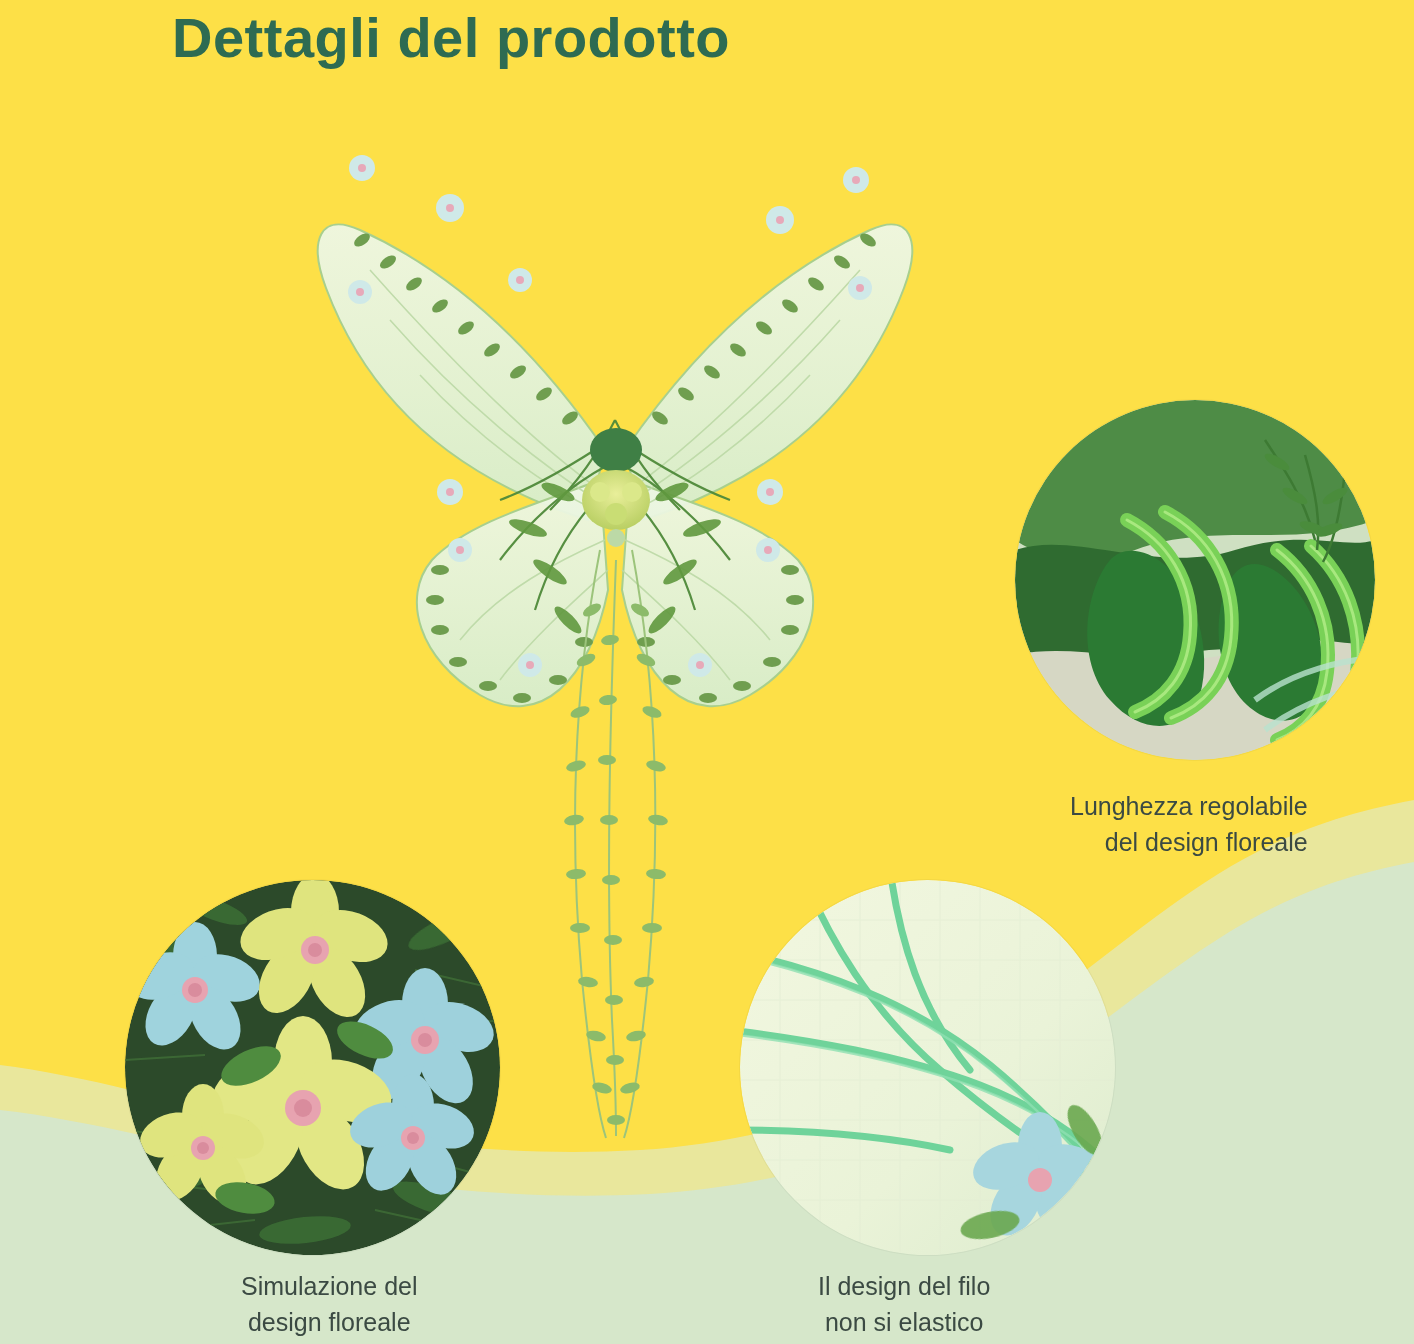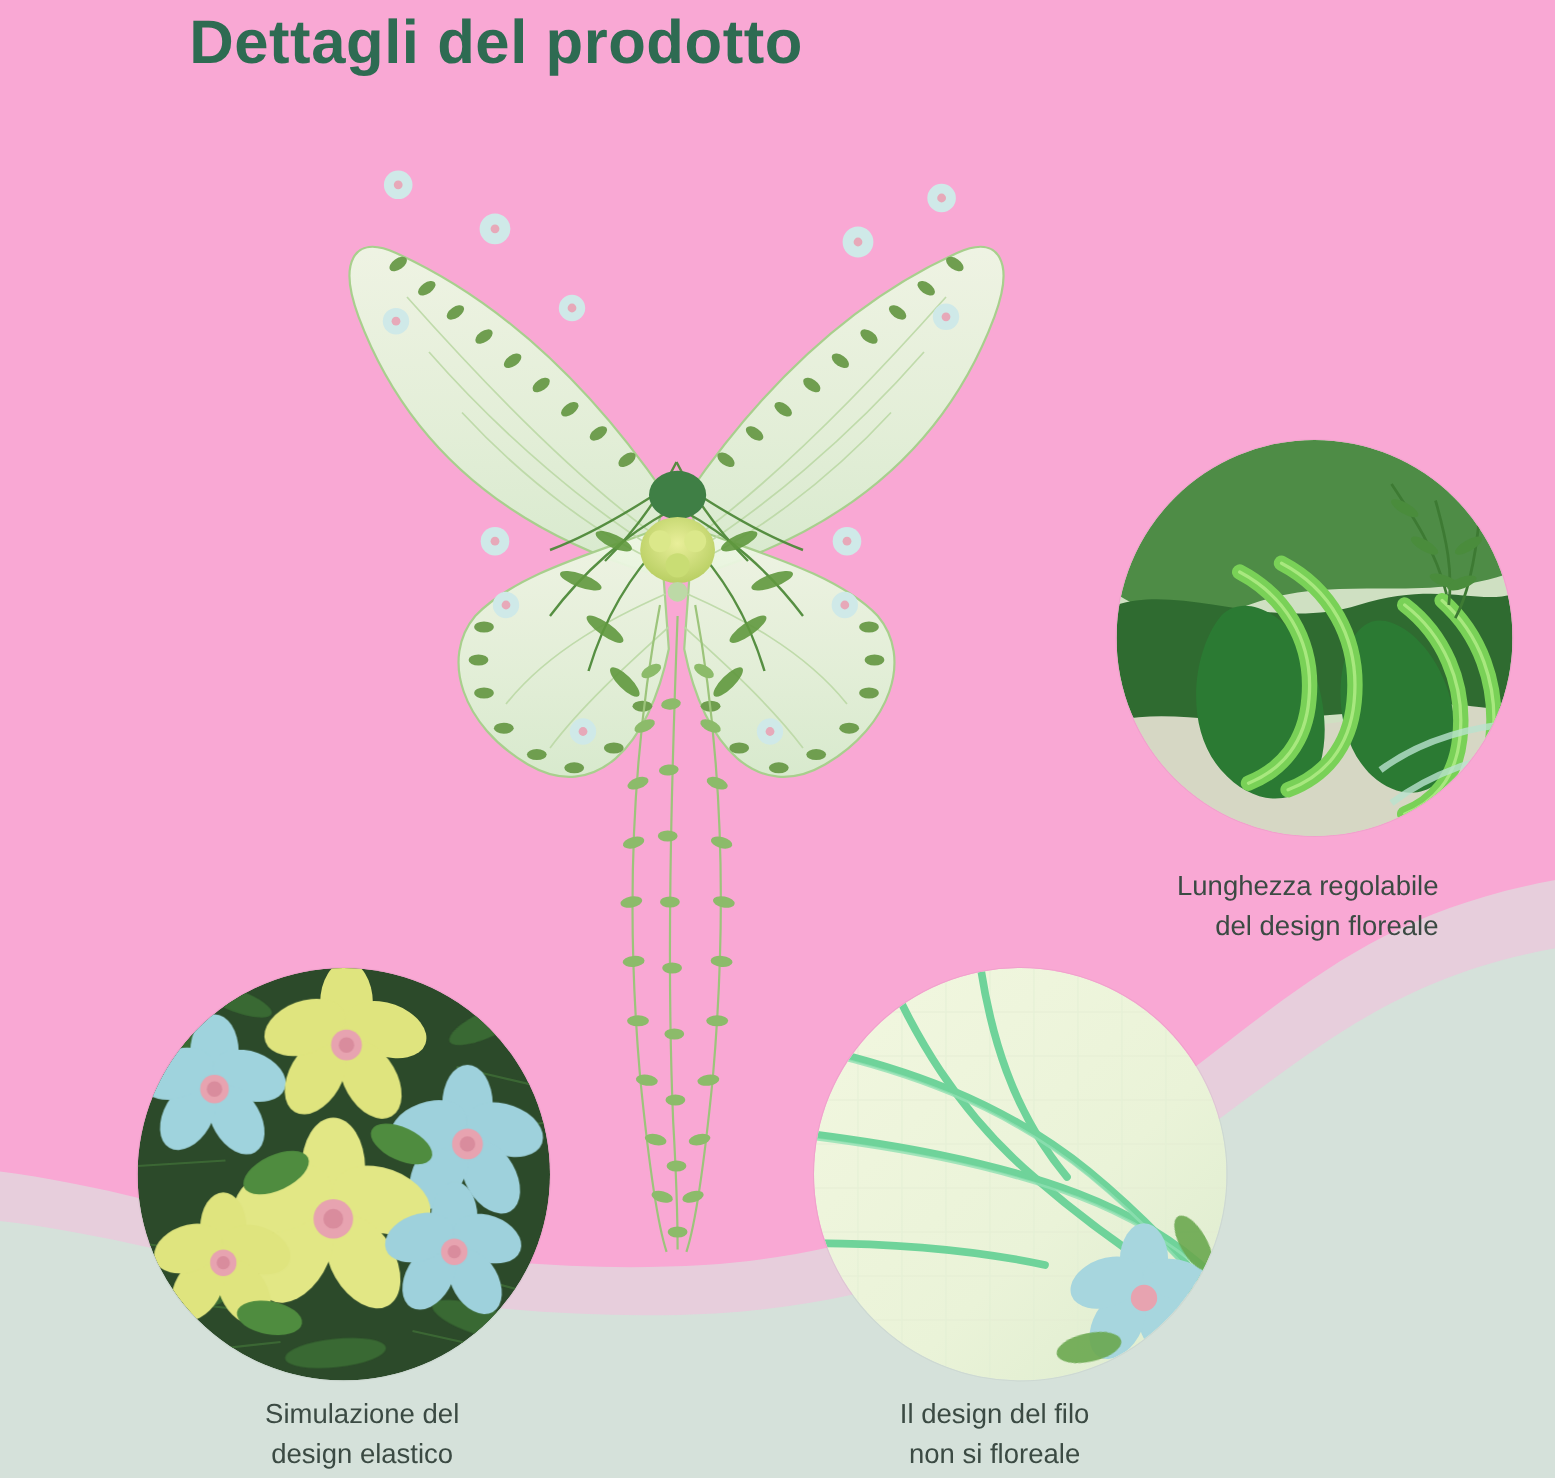--- a/index.html
+++ b/index.html
@@ -8,21 +8,21 @@
     background: #ffffff;
   }
   body {
     font-family: "Liberation Sans", sans-serif;
   }
   #page {
     position: relative;
     width: 1414px;
     height: 1344px;
     overflow: hidden;
-    background: #f9a8d4;
+    background: #fde047;
   }
 
   
   .wave-layer {
     position: absolute;
     left: 0;
     top: 0;
     width: 1414px;
     height: 1344px;
     pointer-events: none;
@@ -469,21 +469,21 @@
         <g fill="#4f8c3f">
           <ellipse cx="126" cy="186" rx="32" ry="16" transform="rotate(-25 126 186)"></ellipse>
           <ellipse cx="240" cy="160" rx="30" ry="15" transform="rotate(25 240 160)"></ellipse>
           <ellipse cx="120" cy="318" rx="30" ry="15" transform="rotate(10 120 318)"></ellipse>
         </g>
       </g>
     </svg>
   </div>
   <div class="caption" id="caption-floral">
     <span class="line">Simulazione del</span>
-    <span class="line">design elastico</span>
+    <span class="line">design floreale</span>
   </div>
 
   <div class="circle-photo" id="circle-thread">
     <svg width="375" height="375" viewBox="0 0 375 375">
       <defs>
         <clipPath id="clipT">
             <circle cx="187.5" cy="187.5" r="187.5"></circle>
           </clipPath>
         <linearGradient id="meshg" x1="0" y1="0" x2="1" y2="1">
           <stop offset="0%" stop-color="#f2f7e0"></stop>
@@ -523,16 +523,16 @@
         </g>
         <g fill="#6aa84f" opacity="0.9">
           <ellipse cx="250" cy="345" rx="30" ry="13" transform="rotate(-12 250 345)"></ellipse>
           <ellipse cx="345" cy="250" rx="28" ry="12" transform="rotate(60 345 250)"></ellipse>
         </g>
       </g>
     </svg>
   </div>
   <div class="caption" id="caption-thread">
     <span class="line">Il design del filo</span>
-    <span class="line">non si floreale</span>
+    <span class="line">non si elastico</span>
   </div>
 
 </div>
 
 </body></html>

